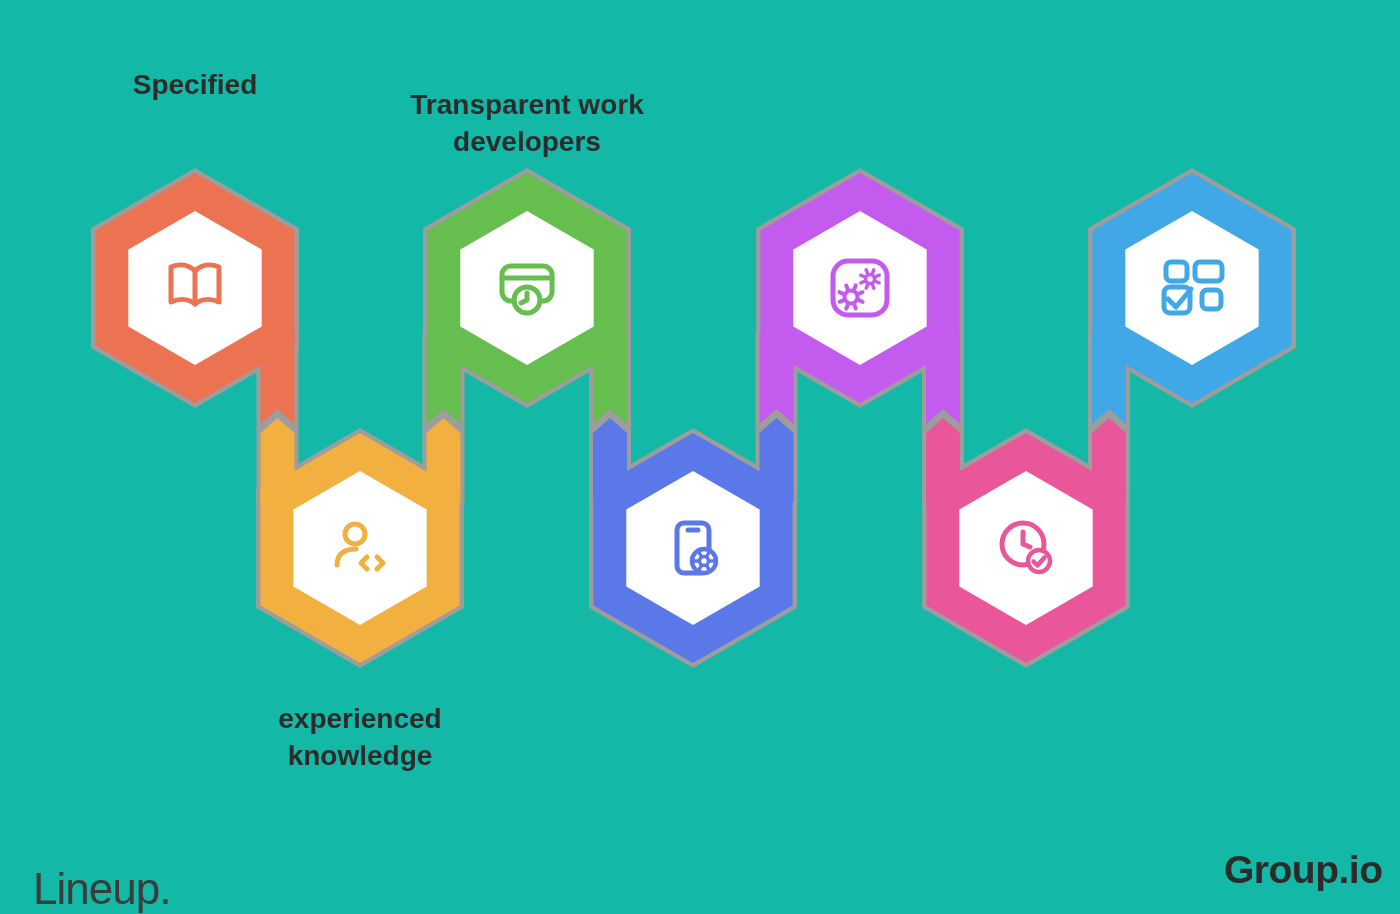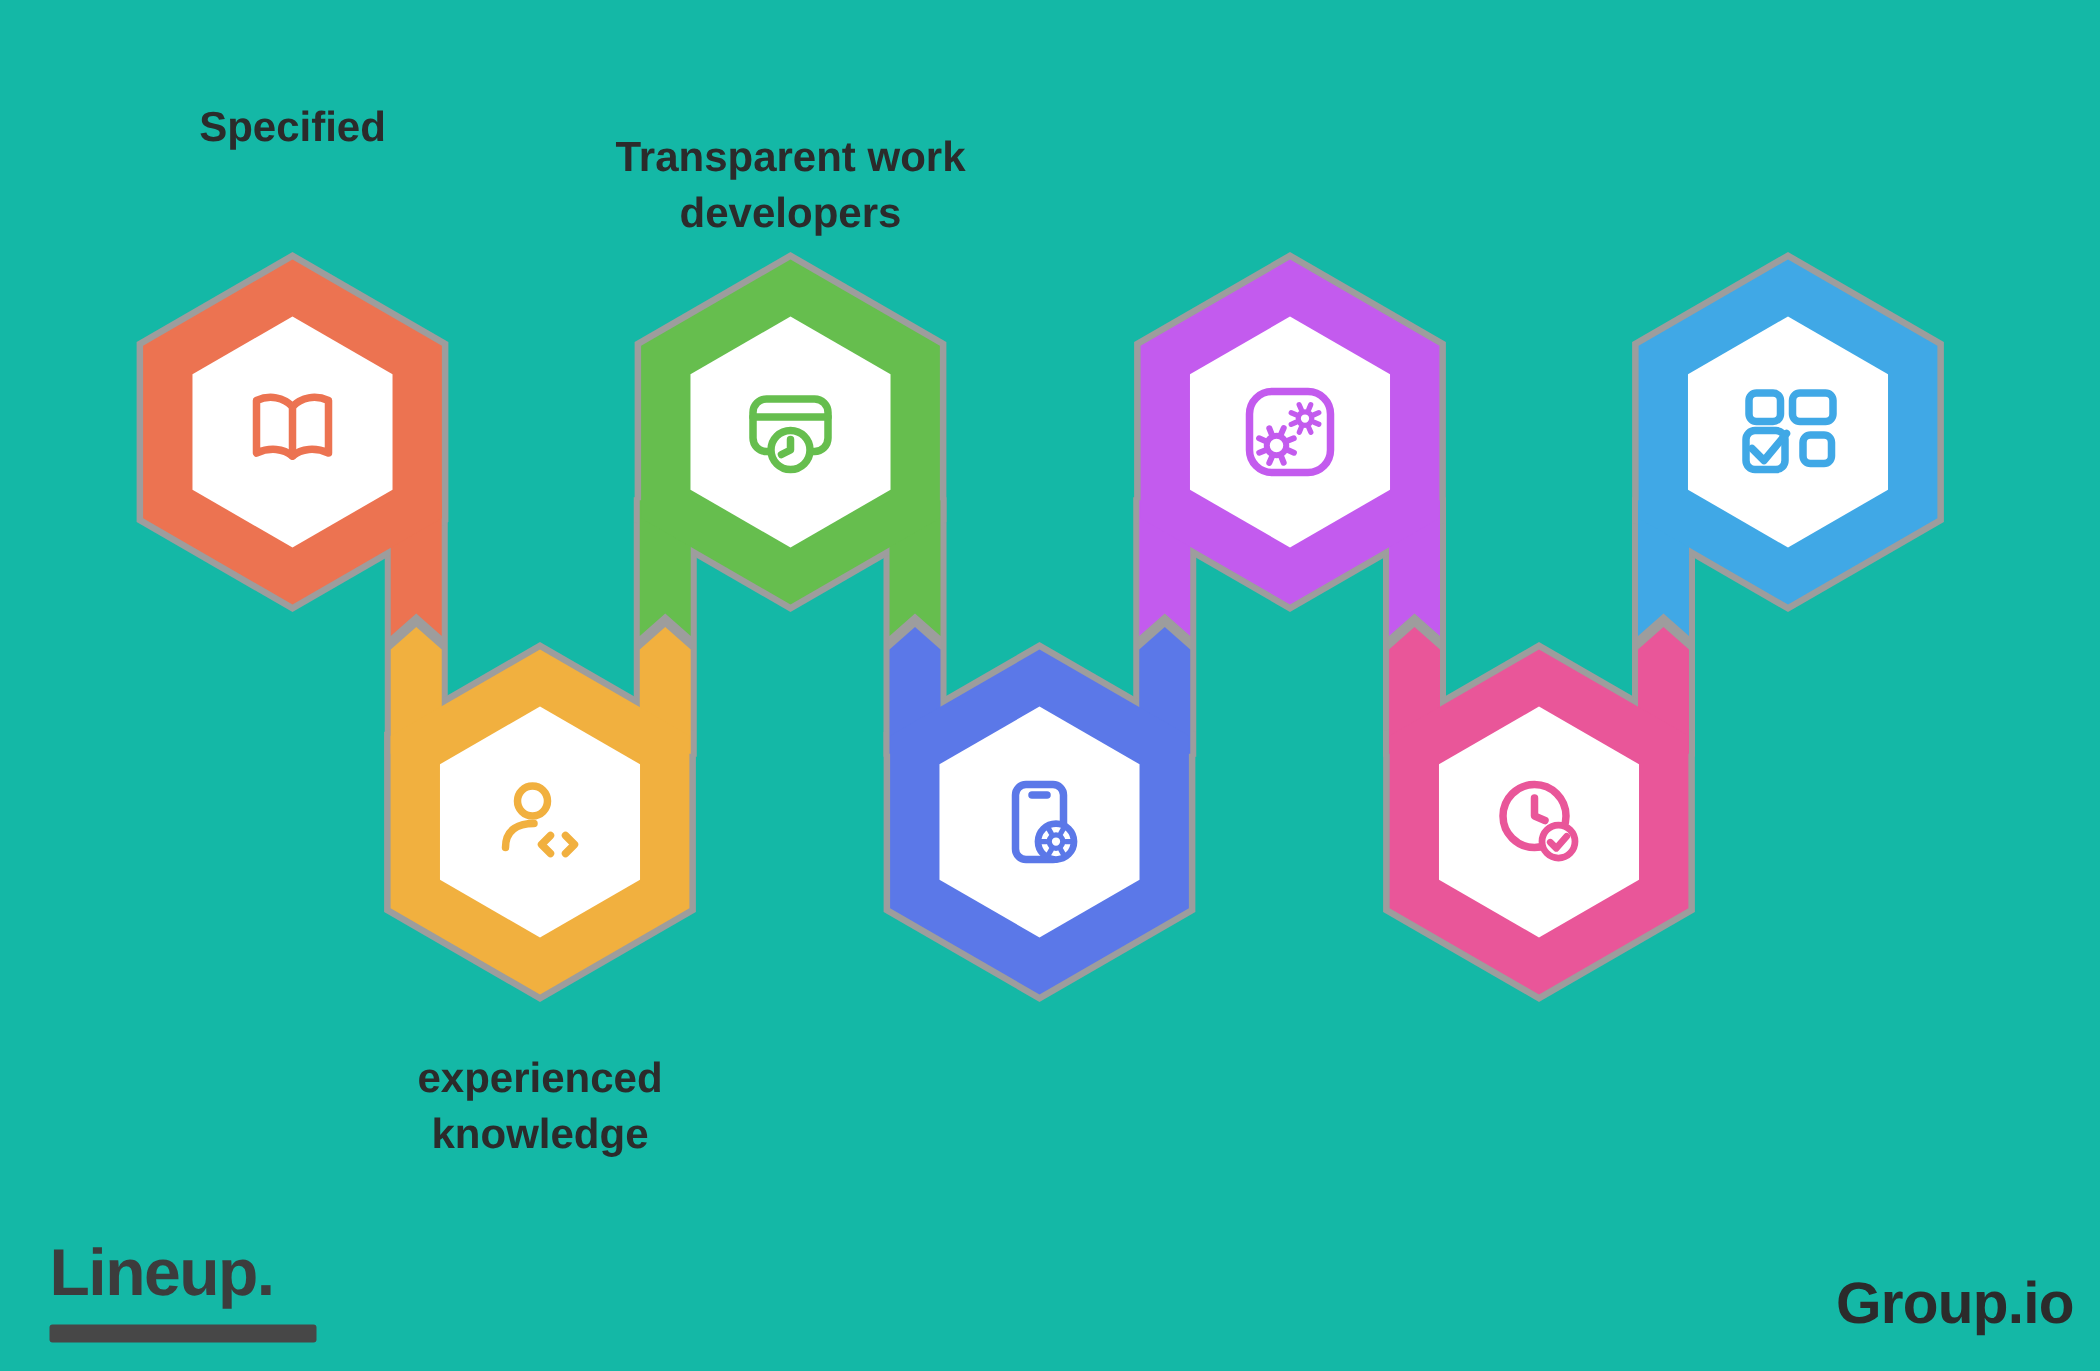--- a/index.html
+++ b/index.html
@@ -2,21 +2,21 @@
 <html><head>
 <meta charset="utf-8">
 <style>
   html,body{margin:0;padding:0;background:#fff;}
   #stage{position:relative;width:1400px;height:914px;background:#14b8a6;overflow:hidden;
          font-family:"Liberation Sans", sans-serif;}
   #diagram{position:absolute;left:0;top:0;}
   .hex-label{position:absolute;width:340px;text-align:center;
              font-size:28px;line-height:37px;font-weight:bold;color:#2B2B2B;}
   #logo-left{position:absolute;left:33px;top:824px;color:#3C3C3C;}
-  #logo-left .wordmark{font-size:44px;font-weight:bold;letter-spacing:-1px;}
+  #logo-left .wordmark{font-size:44px;font-weight:normal;letter-spacing:-1px;margin-top:40px;}
   #logo-left .tagline-bar{margin-top:9px;width:178px;height:12px;background:#474747;border-radius:2px;}
   #logo-right{position:absolute;left:1224px;top:848px;font-size:39px;font-weight:bold;color:#2B2B2B;letter-spacing:-0.5px;}
 </style>
 </head>
 <body>
 
 <div id="stage">
   <svg id="diagram" width="1400" height="914" viewBox="0 0 1400 914">
       <rect x="256.5" y="331.5" width="42" height="173" fill="#9D9D9D"></rect>
       <rect x="422.5" y="331.5" width="42" height="173" fill="#9D9D9D"></rect>

